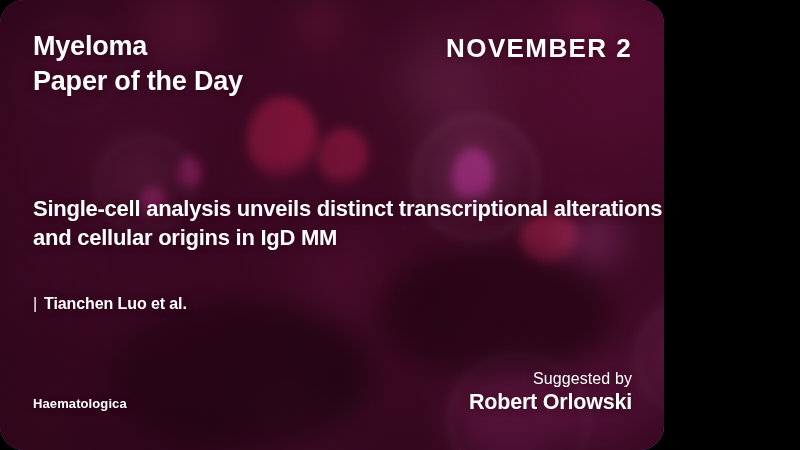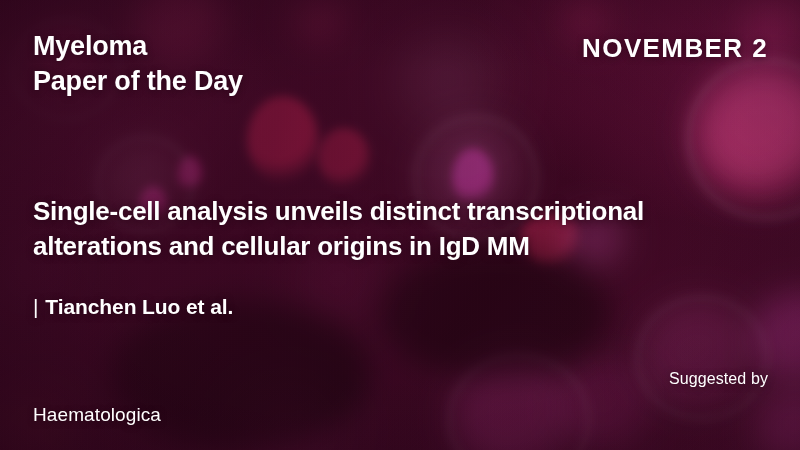--- a/index.html
+++ b/index.html
@@ -2,25 +2,26 @@
 <html><head>
 <meta charset="utf-8">
 <style>
   html, body {
     margin: 0;
     padding: 0;
     background: #000;
   }
   #card {
     position: relative;
-    width: 800px;
+    width: 664px;
     height: 450px;
     overflow: hidden;
     font-family: "Liberation Sans", sans-serif;
     background: #3b82f6;
+    border-radius: 24px;
     -webkit-font-smoothing: antialiased;
   }
 
   
   .bg-base {
     position: absolute;
     inset: 0;
     background:
       radial-gradient(ellipse 60% 70% at 96% 8%,  rgba(120,20,70,0.85) 0%, rgba(120,20,70,0) 62%),
       radial-gradient(ellipse 55% 60% at 2% 20%,  rgba(118,24,72,0.75) 0%, rgba(118,24,72,0) 60%),
@@ -100,50 +101,49 @@
     font-weight: 700;
     letter-spacing: 1.4px;
     text-shadow: 0 1px 6px rgba(30,0,16,0.55);
   }
 
   .paper-title {
     position: absolute;
     left: 33px;
     top: 194px;
     width: 640px;
-    font-size: 26px;
+    font-size: 22px;
     font-weight: 700;
     line-height: 1.33;
     letter-spacing: -0.25px;
     text-shadow: 0 1px 7px rgba(30,0,16,0.6);
   }
 
   .authors {
     position: absolute;
     left: 33px;
     top: 295px;
-    font-size: 21px;
+    font-size: 16px;
     font-weight: 700;
     letter-spacing: -0.1px;
     text-shadow: 0 1px 7px rgba(30,0,16,0.6);
   }
   .authors .bar {
     font-weight: 400;
     padding-right: 7px;
   }
 
   .journal {
     position: absolute;
     left: 33px;
     top: 396px;
-    font-size: 19px;
-    font-weight: 400;
+    font-size: 13px;
+    font-weight: 700;
     letter-spacing: 0.1px;
     text-shadow: 0 1px 6px rgba(30,0,16,0.6);
-    margin-top: 8px;
   }
 
   .suggested {
     position: absolute;
     right: 32px;
     top: 369px;
     text-align: right;
     line-height: 1.24;
     text-shadow: 0 1px 7px rgba(30,0,16,0.6);
   }
@@ -220,16 +220,17 @@
     <div class="paper-title">Single-cell analysis unveils distinct transcriptional alterations and cellular origins in IgD MM</div>
 
     <div class="authors">
       <span class="bar">|</span><span>Tianchen Luo et al.</span>
     </div>
 
     <div class="journal">Haematologica</div>
 
     <div class="suggested">
       <span class="sug-label">Suggested by</span>
+      <span class="sug-name">Robert Orlowski</span>
     </div>
 
   </div>
 </div>
 
 </body></html>

